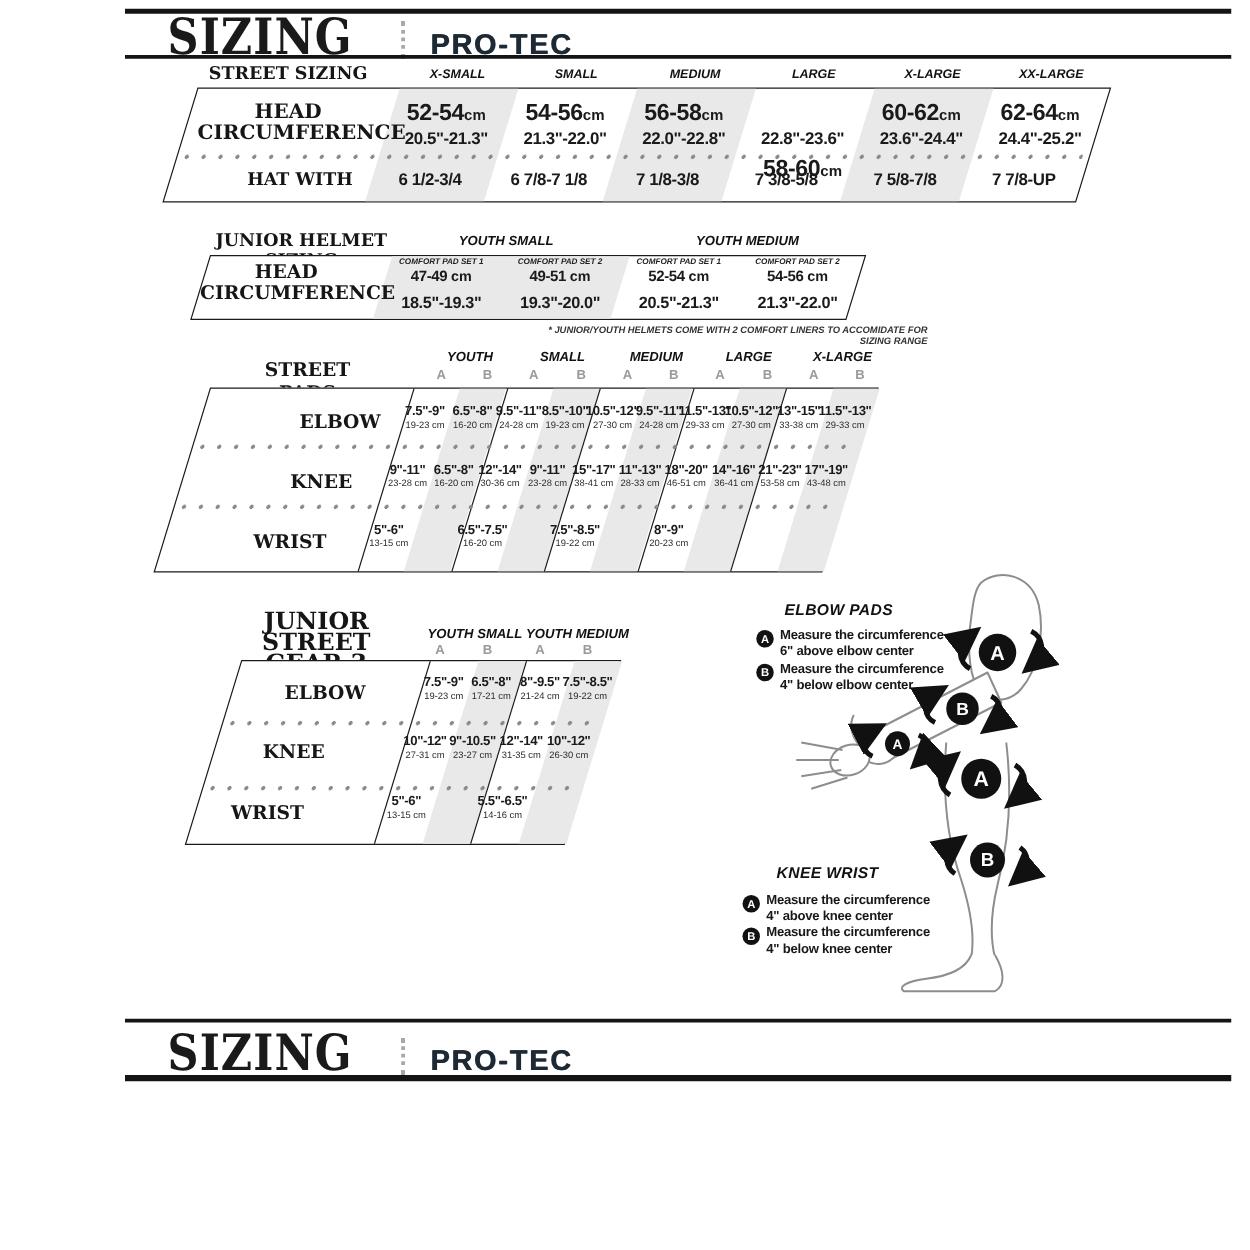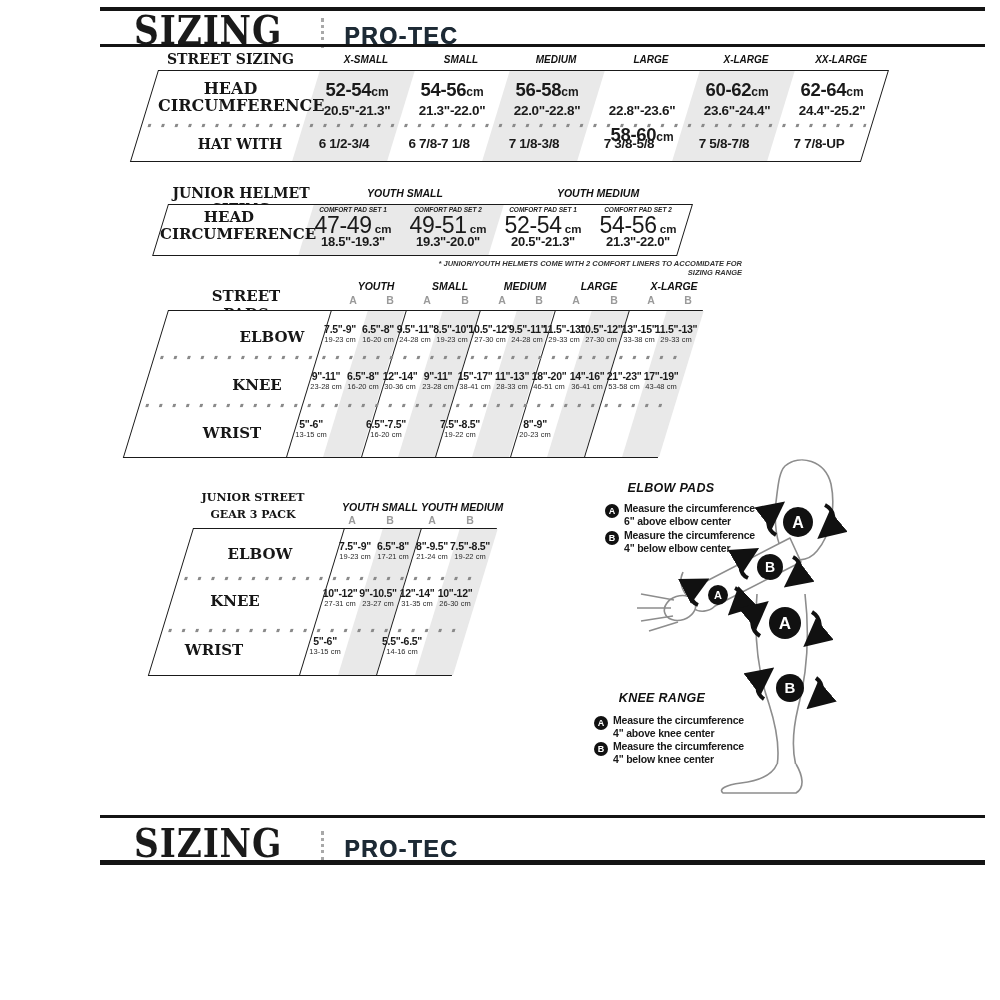--- a/index.html
+++ b/index.html
@@ -19,21 +19,21 @@
   .band{position:absolute;top:0;bottom:0;background:#e9e9e9;}
   .vline{position:absolute;top:0;bottom:0;width:0;border-left:1.4px solid #1a1a1a;}
   .dotrow{position:absolute;left:5px;right:5px;height:5px;
           background-image:radial-gradient(circle 1.7px at 2.5px 2.5px,#8a8a8a 97%,rgba(0,0,0,0));
           background-size:13.5px 5px;background-repeat:repeat-x;}
   .colhdr{position:absolute;font-weight:bold;font-style:italic;font-size:10px;text-align:center;color:#111;}
   .grp{position:absolute;font-weight:bold;font-style:italic;font-size:10.5px;text-align:center;color:#111;}
   .ab{position:absolute;width:30px;text-align:center;font-weight:bold;font-size:10.5px;color:#9a9a9a;}
   .bigval{font-weight:bold;font-size:18.5px;letter-spacing:-0.3px;}
   .unit{font-weight:bold;font-size:12px;}
-  .bigval-j{font-weight:normal;font-size:23px;letter-spacing:-0.3px;margin-top:40px;}
+  .bigval-j{font-weight:bold;font-size:12px;letter-spacing:-0.3px;margin-top:40px;}
   .unit-j{font-weight:bold;font-size:11.5px;margin-left:3px;}
   .inval{position:absolute;font-weight:bold;font-size:13.5px;letter-spacing:-0.3px;text-align:center;}
   .hatval{position:absolute;font-weight:bold;font-size:13.5px;letter-spacing:-0.3px;text-align:center;}
   .padhdr{position:absolute;font-weight:bold;font-style:italic;font-size:6.5px;text-align:center;color:#222;}
   .scell{position:absolute;width:72px;text-align:center;}
   .sin{font-weight:bold;font-size:10.5px;letter-spacing:-0.3px;line-height:12px;}
   .scm{font-weight:normal;font-size:7.5px;color:#2b2b2b;line-height:9px;}
   .rowlbl{position:absolute;width:130px;text-align:center;font-family:"DejaVu Serif",serif;
           font-weight:bold;font-size:15px;color:#161616;}
   .gtitle{position:absolute;font-weight:bold;font-style:italic;font-size:12.5px;letter-spacing:0.3px;text-align:center;color:#111;}
@@ -256,21 +256,21 @@
     </div>
   <div class="scell" style="left:424px;top:418px;">
       <div class="sin">7.5"-8.5"</div>
       <div class="scm">19-22 cm</div>
     </div>
   <div class="scell" style="left:499px;top:418px;">
       <div class="sin">8"-9"</div>
       <div class="scm">20-23 cm</div>
     </div>
 
-  <div class="abs ctr serif" style="left:182px;top:489px;width:142px;font-size:11px;line-height:17px;">
+  <div class="abs ctr serif" style="left:182px;top:489px;width:142px;font-size:19px;line-height:17px;">
     <div>JUNIOR STREET</div>
     <div>GEAR 3 PACK</div>
   </div>
   <div class="grp" style="left:325px;top:501px;width:110px;">YOUTH SMALL</div>
   <div class="grp" style="left:407px;top:501px;width:110px;">YOUTH MEDIUM</div>
   <div class="ab" style="left:337px;top:514px;">A</div>
   <div class="ab" style="left:375px;top:514px;">B</div>
   <div class="ab" style="left:417px;top:514px;">A</div>
   <div class="ab" style="left:455px;top:514px;">B</div>
 
@@ -329,21 +329,21 @@
     </div>
 
   <div class="gtitle" style="left:601px;top:481px;width:140px;">ELBOW PADS</div>
   <div class="badge" style="left:605px;top:504px;">A</div>
   <div class="gline" style="left:624px;top:502px;">Measure the circumference</div>
   <div class="gline" style="left:624px;top:515px;">6" above elbow center</div>
   <div class="badge" style="left:605px;top:531px;">B</div>
   <div class="gline" style="left:624px;top:529px;">Measure the circumference</div>
   <div class="gline" style="left:624px;top:542px;">4" below elbow center</div>
 
-  <div class="gtitle" style="left:592px;top:691px;width:140px;">KNEE RANGE</div>
+  <div class="gtitle" style="left:592px;top:691px;width:140px;">KNEE WRIST</div>
   <div class="badge" style="left:594px;top:716px;">A</div>
   <div class="gline" style="left:613px;top:714px;">Measure the circumference</div>
   <div class="gline" style="left:613px;top:727px;">4" above knee center</div>
   <div class="badge" style="left:594px;top:742px;">B</div>
   <div class="gline" style="left:613px;top:740px;">Measure the circumference</div>
   <div class="gline" style="left:613px;top:753px;">4" below knee center</div>
 
   <svg class="abs" style="left:635px;top:450px;" width="290" height="200" viewBox="0 0 290 200">
     <defs>
       <marker id="ah1" markerWidth="7" markerHeight="7" refX="3.5" refY="3.5" orient="auto">

